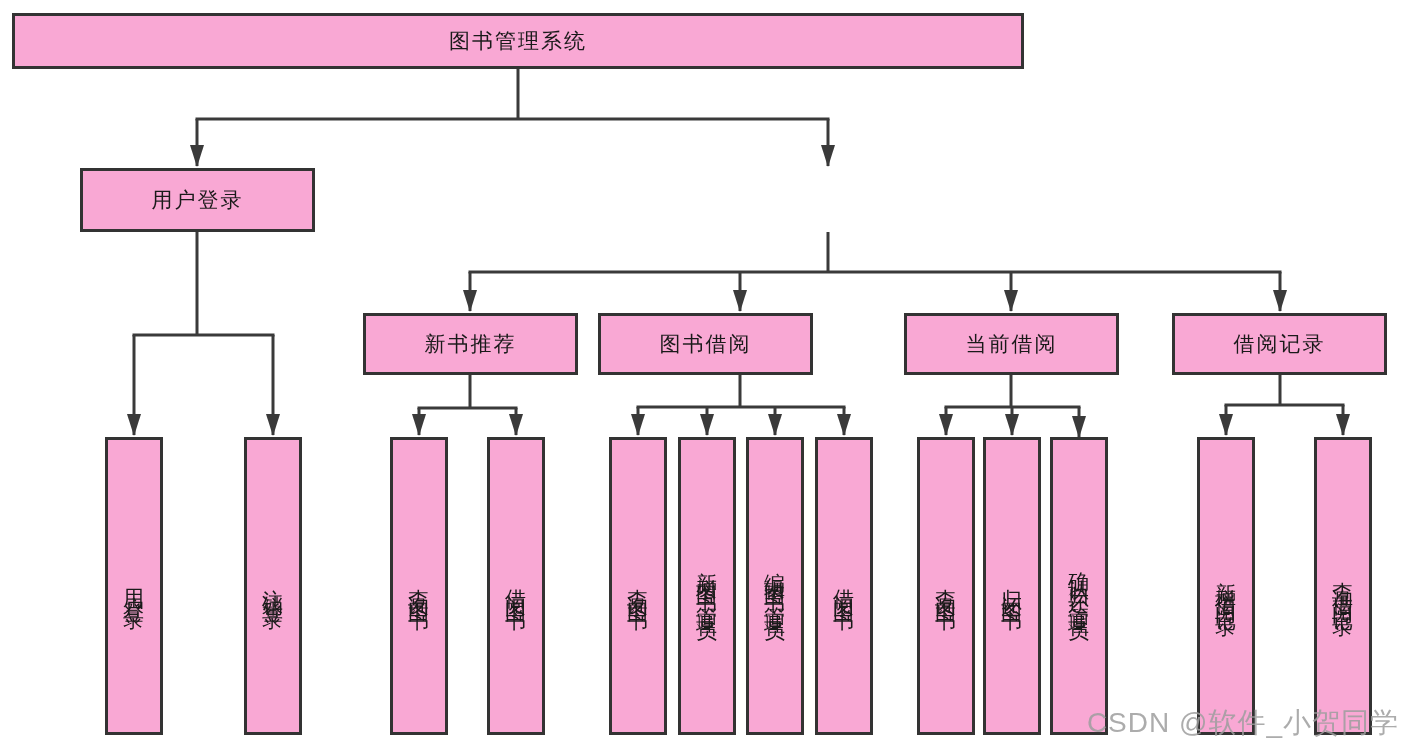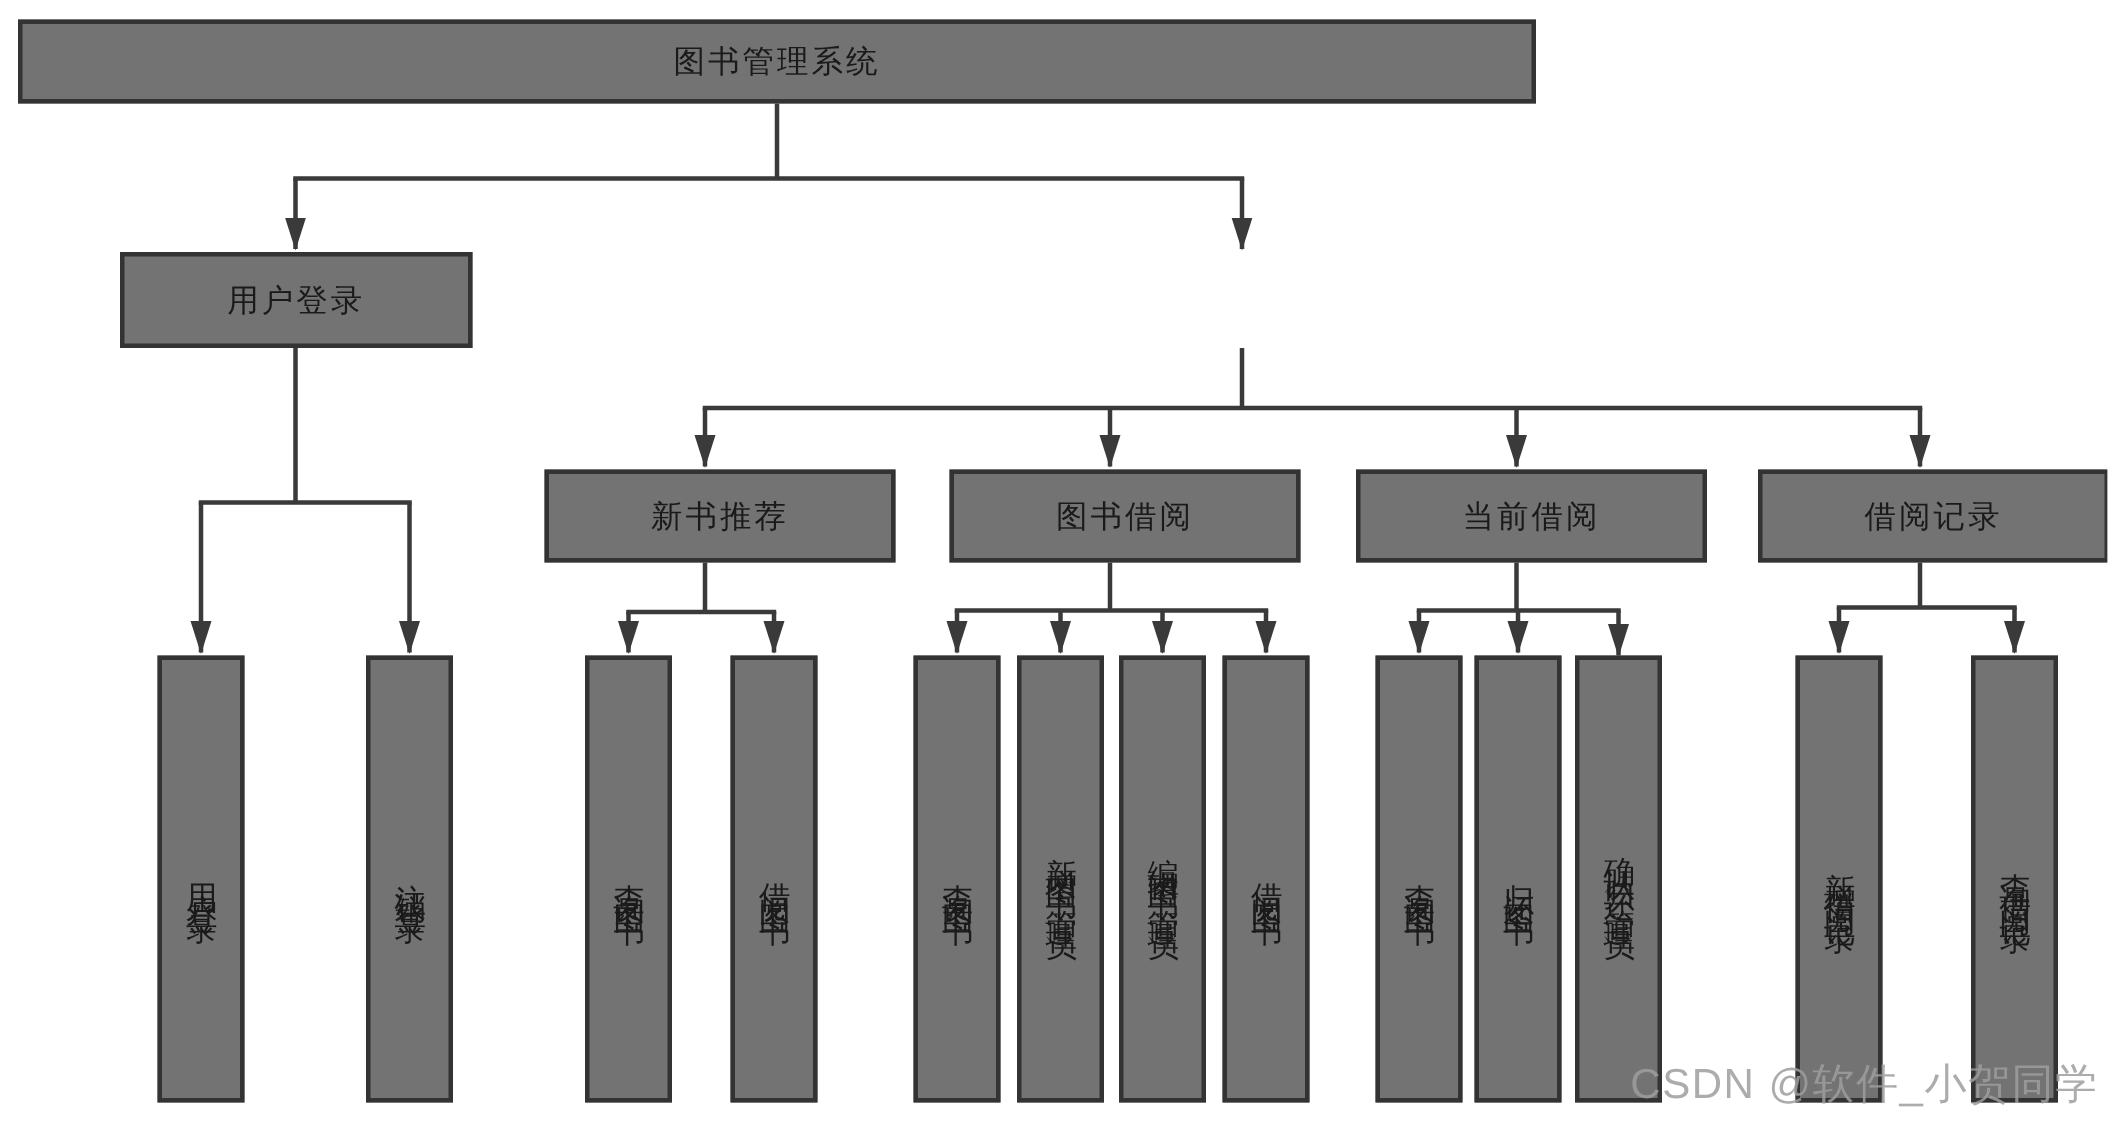--- a/index.html
+++ b/index.html
@@ -18,51 +18,51 @@
   #connectors {
     position: absolute;
     left: 0; top: 0;
     width: 1405px;
     height: 747px;
     z-index: 1;
   }
   .node {
     position: absolute;
     box-sizing: border-box;
-    background: #737373;
+    background: #f9a8d4;
     border: 3px solid #333333;
     color: #1a1a1a;
     display: flex;
     align-items: center;
     justify-content: center;
     z-index: 2;
   }
   .hlabel {
     font-size: 21px;
     letter-spacing: 2px;
     white-space: nowrap;
   }
   .root  { left: 12px;  top: 13px;  width: 1012px; height: 56px; }
   .lvl2  { top: 168px; height: 64px; width: 235px; }
-  .lvl3  { top: 313px; height: 62px; width: 234px; }
+  .lvl3  { top: 313px; height: 62px; width: 215px; }
   .leaf  { top: 437px; height: 298px; width: 58px; }
   .vtext {
     writing-mode: vertical-rl;
     text-orientation: mixed;
     font-size: 21px;
     letter-spacing: 7px;
     line-height: 1;
     white-space: nowrap;
   }
   
   .n-user-login   { left: 80px; }
   .n-book-mgmt    { left: 712px; }
   
   .n-newbook      { left: 363px; }
-  .n-bookborrow   { left: 633px; text-align: right; }
+  .n-bookborrow   { left: 598px; text-align: right; }
   .n-curborrow    { left: 904px; }
   .n-borrowrec    { left: 1172px; }
   
   .lf-a1 { left: 105px; }
   .lf-a2 { left: 244px; }
   .lf-b1 { left: 390px; }
   .lf-b2 { left: 487px; }
   .lf-c1 { left: 609px; }
   .lf-c2 { left: 678px; }
   .lf-c3 { left: 746px; }

